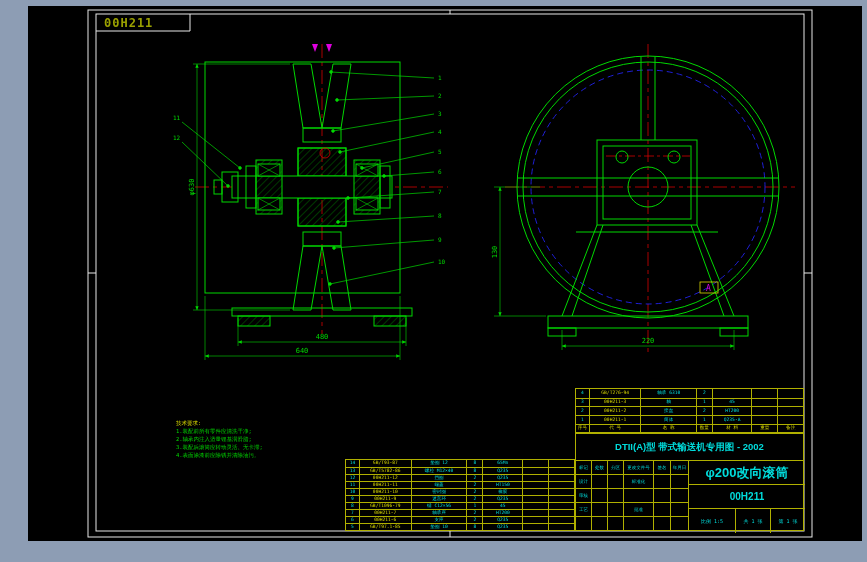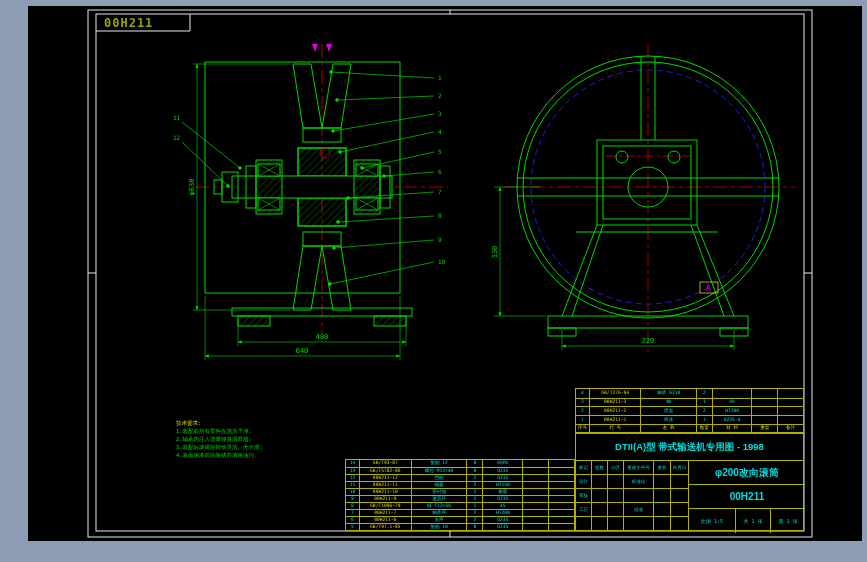--- a/index.html
+++ b/index.html
@@ -384,21 +384,21 @@
       <div class="tcell" style="width: 52px;">代 号</div>
       <div class="tcell" style="width: 56px;">名 称</div>
       <div class="tcell" style="width: 16px;">数量</div>
       <div class="tcell" style="width: 40px;">材 料</div>
       <div class="tcell" style="width: 26px;">重量</div>
       <div class="tcell" style="width: 25px;">备注</div>
     </div>
   </div>
 
 <div class="ovl tb" id="titleblock" style="left:575px;top:433px;width:229px;height:98px">
-  <div class="tb-title">DTII(A)型 带式输送机专用图 - 1998</div>
+  <div class="tb-title">DTII(A)型 带式输送机专用图 - 2002</div>
   <div class="tb-body">
     <div class="tb-left" id="siggrid">
         <div class="sig-row">
           <div class="sig-cell" style="width: 16px;">标记</div>
           <div class="sig-cell" style="width: 16px;">处数</div>
           <div class="sig-cell" style="width: 16px;">分区</div>
           <div class="sig-cell" style="width: 30px;">更改文件号</div>
           <div class="sig-cell" style="width: 17px;">签名</div>
           <div class="sig-cell" style="width: 17px;">年月日</div>
         </div>
@@ -429,21 +429,21 @@
         <div class="sig-row">
           <div class="sig-cell" style="width: 16px;"></div>
           <div class="sig-cell" style="width: 16px;"></div>
           <div class="sig-cell" style="width: 16px;"></div>
           <div class="sig-cell" style="width: 30px;"></div>
           <div class="sig-cell" style="width: 17px;"></div>
           <div class="sig-cell" style="width: 17px;"></div>
         </div>
       </div>
     <div class="tb-right">
-      <div class="tb-cellbig" style="font-size:10px">φ200改向滚筒</div>
+      <div class="tb-cellbig" style="font-size:13px">φ200改向滚筒</div>
       <div class="tb-cellbig" style="font-size:10px">00H211</div>
       <div class="tb-smallrow">
         <div class="tb-smallcell" style="width:47px">比例 1:5</div>
         <div class="tb-smallcell" style="width:35px">共 1 张</div>
         <div class="tb-smallcell" style="width:34px">第 1 张</div>
       </div>
     </div>
   </div>
 </div>
 

